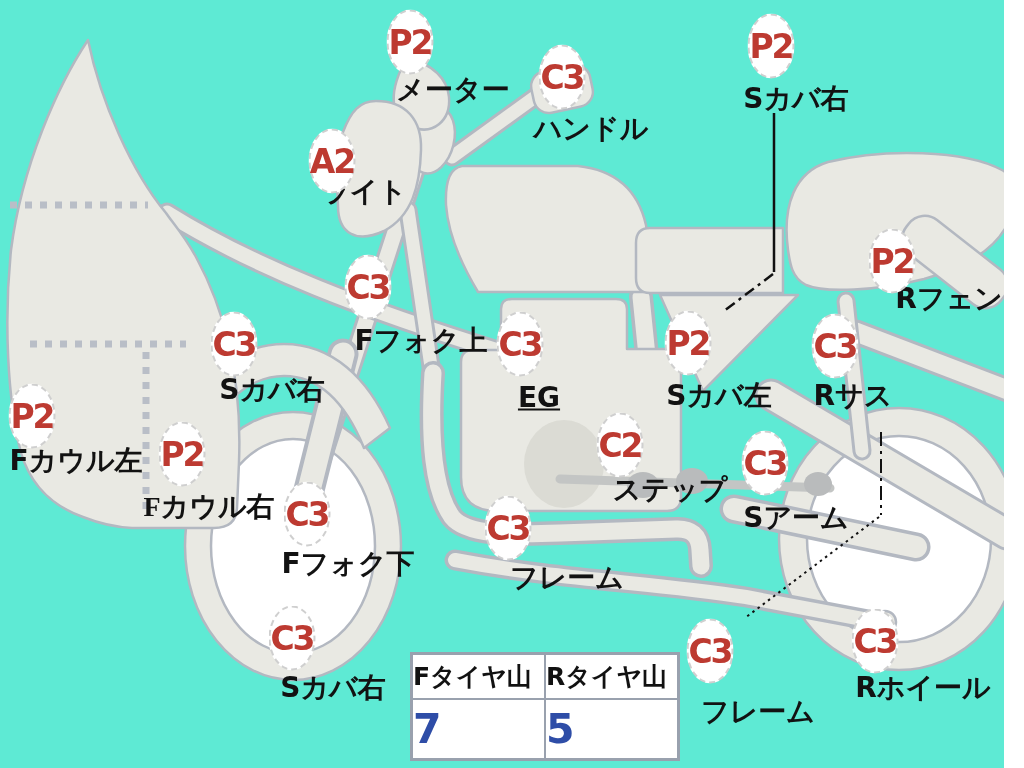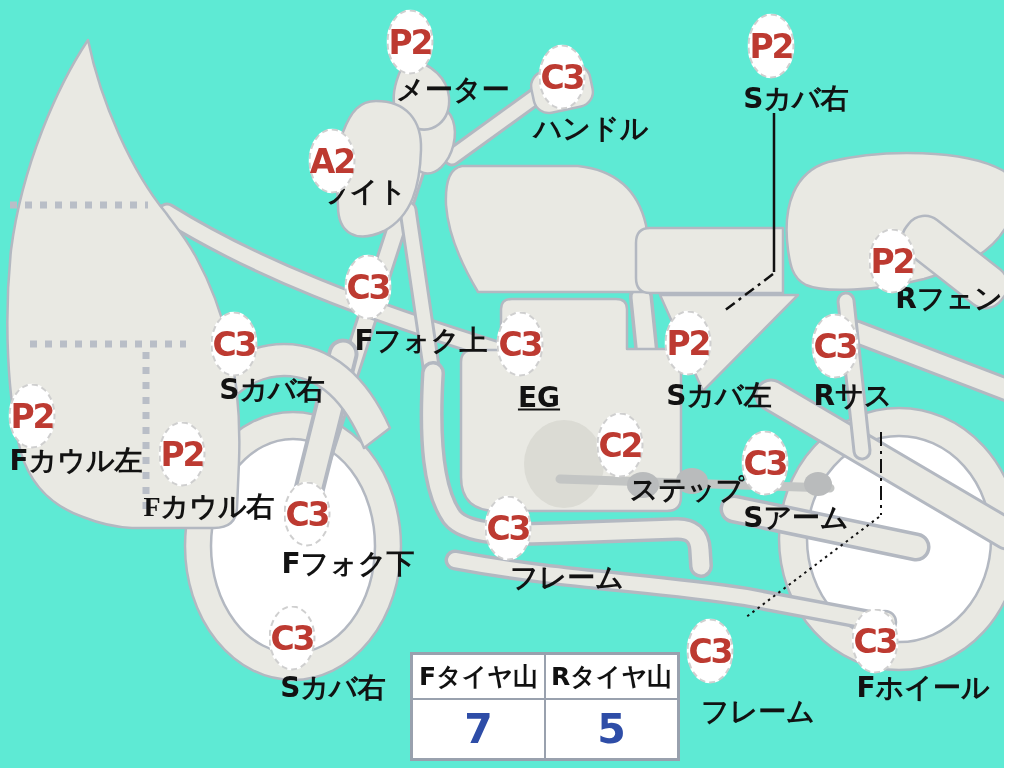--- a/index.html
+++ b/index.html
@@ -34,21 +34,21 @@
     z-index:2;
   }
   
   .tire-table{
     position:absolute;left:410px;top:652px;
     border-collapse:collapse;background:#fff;
     border:3px solid #99a1ae;
     z-index:4;
   }
   .tire-table th,.tire-table td{
-    width:131px;text-align:center;border:2px solid #99a1ae;padding:0;
+    width:131px;text-align:left;border:2px solid #99a1ae;padding:0;
   }
   .tire-table th{
     height:43px;font-size:25px;font-weight:bold;color:#111;
   }
   .tire-table td{
     height:58px;font-size:41px;font-weight:bold;color:var(--value-blue);
   }
   .tube-o{fill:none;stroke:var(--line);stroke-linecap:round;}
   .tube-i{fill:none;stroke:var(--body);stroke-linecap:round;}
   .part{fill:var(--body);stroke:var(--line);stroke-width:2.5;stroke-linejoin:round;}
@@ -184,33 +184,33 @@
       <span class="pname" style="left: 539px; top: 397px; text-decoration: underline;">EG</span>
       <span class="code" style="left: 688px; top: 343px;">P2</span>
       <span class="pname" style="left: 719px; top: 396px;">Sカバ左</span>
       <span class="code" style="left: 835px; top: 346px;">C3</span>
       <span class="pname" style="left: 853px; top: 396px;">Rサス</span>
       <span class="code" style="left: 32px; top: 416px;">P2</span>
       <span class="pname" style="left: 76px; top: 461px;">Fカウル左</span>
       <span class="code" style="left: 182px; top: 454px;">P2</span>
       <span class="pname" style="left: 209px; top: 507px; font-family: Liberation Serif, serif;">Fカウル右</span>
       <span class="code" style="left: 620px; top: 445px;">C2</span>
-      <span class="pname" style="left: 687px; top: 490px;">ステップ</span>
+      <span class="pname" style="left: 670px; top: 490px;">ステップ</span>
       <span class="code" style="left: 765px; top: 463px;">C3</span>
       <span class="pname" style="left: 796px; top: 518px;">Sアーム</span>
       <span class="code" style="left: 307px; top: 514px;">C3</span>
       <span class="pname" style="left: 348px; top: 564px;">Fフォク下</span>
       <span class="code" style="left: 508px; top: 528px;">C3</span>
       <span class="pname" style="left: 567px; top: 578px;">フレーム</span>
       <span class="code" style="left: 292px; top: 638px;">C3</span>
       <span class="pname" style="left: 333px; top: 688px;">Sカバ右</span>
       <span class="code" style="left: 710px; top: 651px;">C3</span>
       <span class="pname" style="left: 758px; top: 712px;">フレーム</span>
       <span class="code" style="left: 875px; top: 641px;">C3</span>
-      <span class="pname" style="left: 923px; top: 688px;">Fホイール</span>
+      <span class="pname" style="left: 923px; top: 688px;">Rホイール</span>
     </div>
 
   <table class="tire-table">
     <tbody>
         <tr>
       <th>Fタイヤ山</th>
       <th>Rタイヤ山</th>
     </tr>
     <tr>
       <td>7</td>

